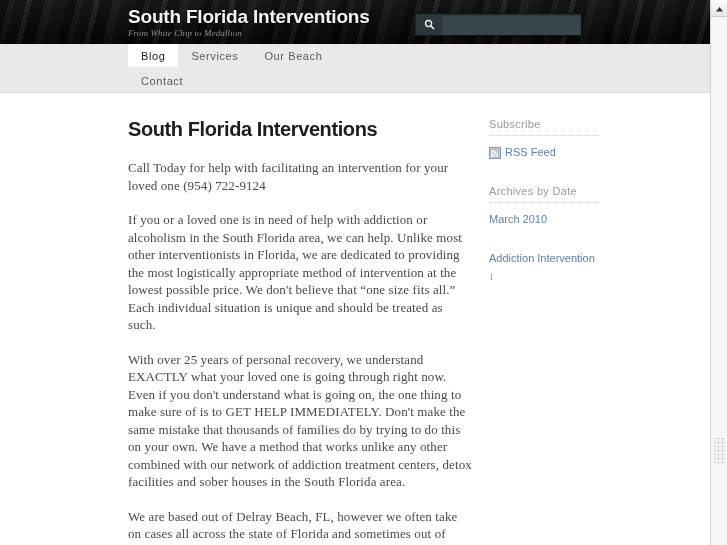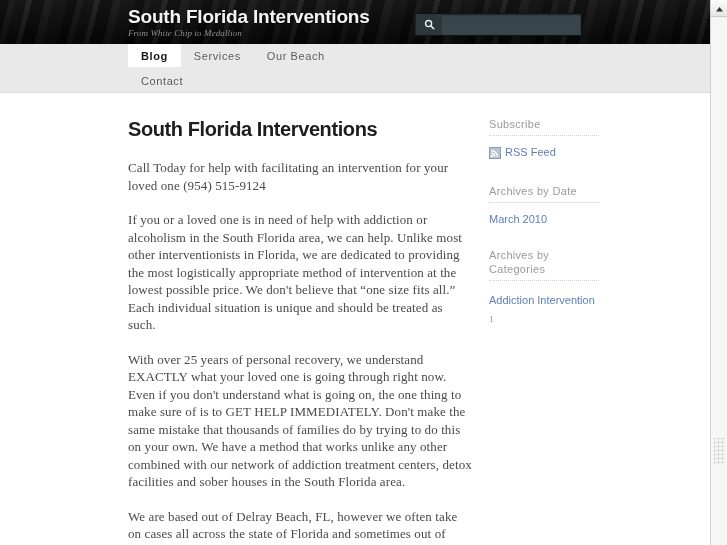--- a/index.html
+++ b/index.html
@@ -137,21 +137,21 @@
     font-size: 11px;
     color: #5c5c5c;
     padding: 0 13px;
     letter-spacing: 0.6px;
     cursor: pointer;
     white-space: nowrap;
   }
   .nav-item.active {
     background: #ffffff;
     color: #1a1a1a;
-    font-weight: bold;
+    font-weight: normal;
   }
   .nav-item.contact-item {
     position: absolute;
     left: 128px;
     top: 27px;
     height: 20px;
   }
 
   .subnav {
     position: absolute;
@@ -332,21 +332,21 @@
     </div>
   </div>
 
   <div class="content">
 
     <div class="col-main">
       <h1 class="post-title">South Florida Interventions</h1>
 
 
       <div class="post-body">
-        <p>Call Today for help with facilitating an intervention for your loved one (954) 515-9124</p>
+        <p>Call Today for help with facilitating an intervention for your loved one (954) 722-9124</p>
         <p>If you or a loved one is in need of help with addiction or alcoholism in the South Florida area, we can help.  Unlike most other interventionists in Florida, we are dedicated to providing the most logistically appropriate method of intervention at the lowest possible price.  We don't believe that “one size fits all.”  Each individual situation is unique and should be treated as such.</p>
         <p>With over 25 years of personal recovery, we understand EXACTLY what your loved one is going through right now.  Even if you don't understand what is going on, the one thing to make sure of is to GET HELP IMMEDIATELY.  Don't make the same mistake that thousands of families do by trying to do this on your own.  We have a method that works unlike any other combined with our network of addiction treatment centers, detox facilities and sober houses in the South Florida area.</p>
         <p>We are based out of Delray Beach, FL, however we often take on cases all across the state of Florida and sometimes out of state.  We are here to serve you and your loved ones.  Be sure to call us for help first.  If we aren't the proper service, we will help you find what</p>
       </div>
     </div>
 
     <div class="col-side">
 
       <div class="side-block">
         <div class="side-head">Subscribe</div>
@@ -362,21 +362,20 @@
           <span class="side-link">RSS Feed</span>
         </div>
       </div>
 
       <div class="side-block">
         <div class="side-head">Archives by Date</div>
         <span class="side-link">March 2010</span>
       </div>
 
       <div class="side-block">
-        <div class="side-head">Archives by Categories</div>
         <div>
           <span class="side-link" style="display:inline;">Addiction Intervention</span>
           <span class="rss-count">1</span>
         </div>
       </div>
 
     </div>
   </div>
 </div>
 

